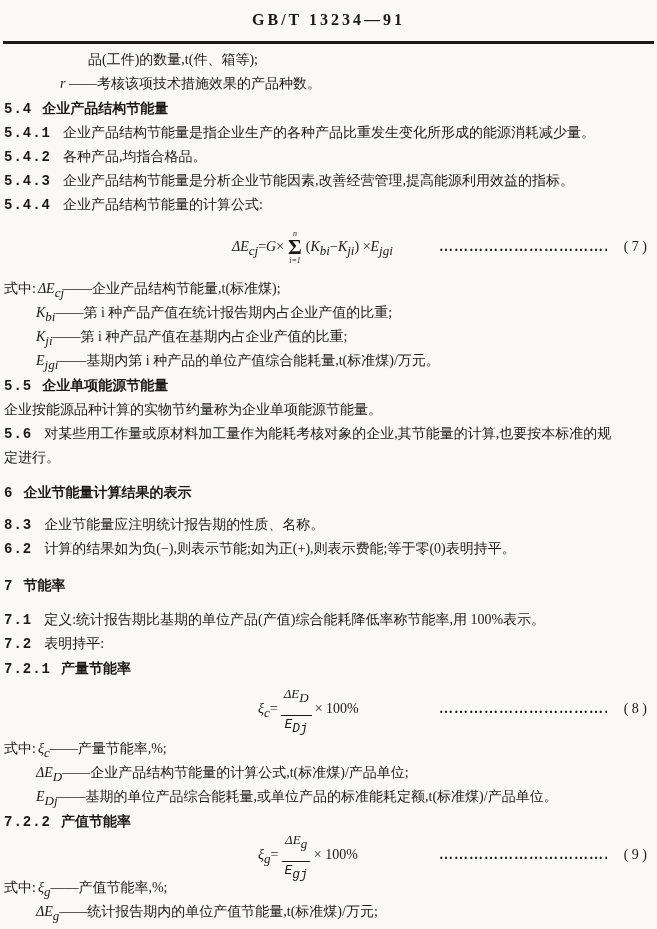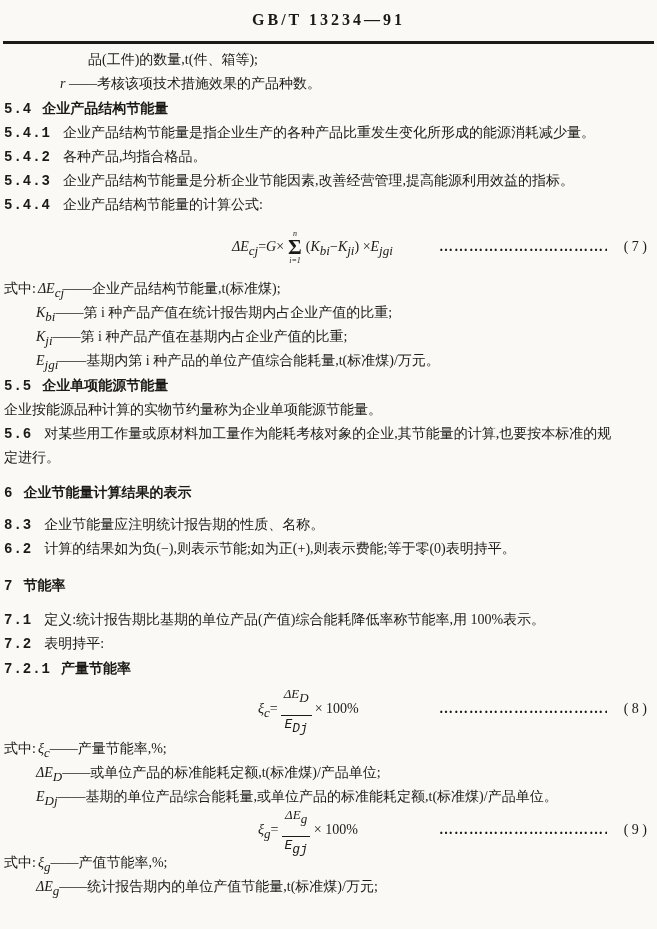--- a/index.html
+++ b/index.html
@@ -123,23 +123,24 @@
           <span class="fn mv"><span>ΔE</span><sub>D</sub></span>
           <span class="fd mv"><span>E</span><sub>Dj</sub></span>
         </span>
         <span class="up"> × 100%</span>
     </span>
     <span class="fdots">……………………………………</span>
     <span class="fnum">( 8 )</span>
   </div>
 
   <div class="ln"><span class="pfx">式中:</span><span class="mv"><span>ξ</span><sub>c</sub></span><span>——产量节能率,%;</span></div>
-  <div class="ln in40"><span class="mv"><span>ΔE</span><sub>D</sub></span><span>——或单位产品的标准能耗定额,t(标准煤)/产品单位;</span></div>
+  <div class="ln in40"><span class="mv"><span>ΔE</span><sub>D</sub></span><span>——企业产品结构节能量的计算公式,t(标准煤)/产品单位;</span></div>
   <div class="ln in40"><span class="mv"><span>E</span><sub>Dj</sub></span><span>——基期的单位产品综合能耗量,或单位产品的标准能耗定额,t(标准煤)/产品单位。</span></div>
 
+  <div class="ln hd"><span class="num">7.2.2</span><span>产值节能率</span></div>
 
   <div class="frow f9">
     <span class="fbody">
       <span class="mv"><span>ξ</span><sub>g</sub></span>
         <span class="up"> = </span>
         <span class="frac">
           <span class="fn mv"><span>ΔE</span><sub>g</sub></span>
           <span class="fd mv"><span>E</span><sub>gj</sub></span>
         </span>
         <span class="up"> × 100%</span>

